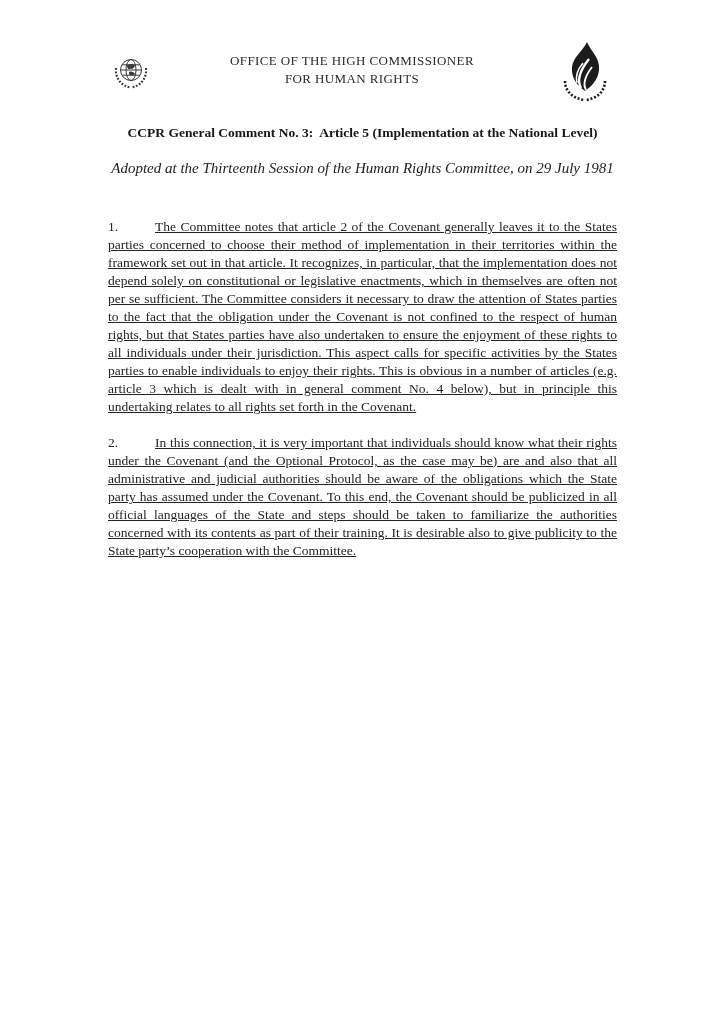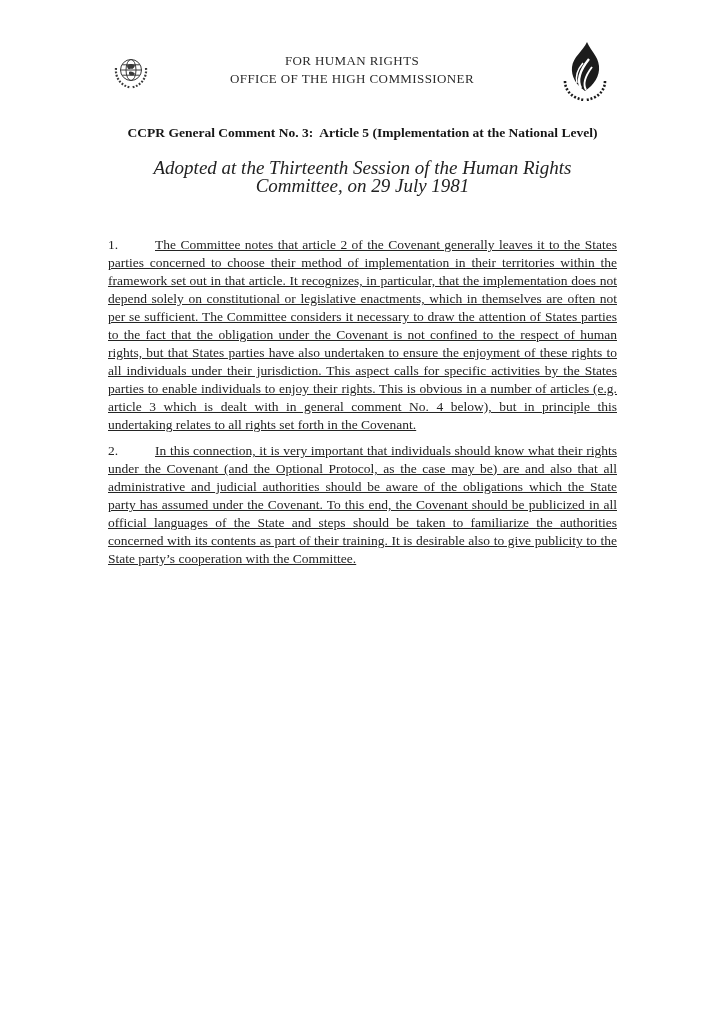--- a/index.html
+++ b/index.html
@@ -28,32 +28,32 @@
     text-align:center;
     font-size:13.5px; line-height:19px;
     white-space:pre-wrap;
     color:#161616;
     padding:0 8px;
   }
   .doc-subtitle {
     margin-top:17px;
     font-style:italic;
     text-align:center;
-    font-size:19px; line-height:18px;
+    font-size:15px; line-height:18px;
     color:#222222;
   }
   .body-text { margin-top:41px; }
   .para {
     margin:0;
     text-align:justify;
     font-size:13.5px; line-height:18px;
     color:#242424;
     text-decoration:underline;
   }
-  .para + .para { margin-top:8px; }
+  .para + .para { margin-top:18px; }
   .pnum { display:inline-block; width:47px; }
 </style>
 </head>
 <body>
 
 <div class="page">
 
   <span class="un-logo">
     <svg width="42" height="40" viewBox="0 0 42 40">
       <g stroke="#3a3a3a" fill="none" stroke-width="1">
@@ -68,22 +68,22 @@
         <path d="M19,18 C21,17 24,18 25,20 C23,22 20,22 19,20 Z"></path>
       </g>
       <g stroke="#3a3a3a" fill="none" stroke-width="2.2" stroke-dasharray="1.8 1.6">
         <path d="M6,14 C5,24 11,32 21,33.5"></path>
         <path d="M36,14 C37,24 31,32 21,33.5"></path>
       </g>
     </svg>
   </span>
 
   <div class="org-header">
+    <div>OFFICE OF THE HIGH COMMISSIONER</div>
     <div>FOR HUMAN RIGHTS</div>
-    <div>OFFICE OF THE HIGH COMMISSIONER</div>
   </div>
 
   <span class="ohchr-logo">
     <svg width="50" height="64" viewBox="0 0 50 64">
       <path fill="#1c1c1c" d="M27,0 C31,9 38,14 39,24 C40,34 34,43 25,49 C16,43 11,34 12,25 C13,15 23,9 27,0 Z"></path>
       <path stroke="#ffffff" stroke-width="2.4" fill="none" d="M21,46 C16,37 21,27 29,17"></path>
       <path stroke="#ffffff" stroke-width="1.9" fill="none" d="M26,48 C22,41 26,33 32,25"></path>
       <path stroke="#ffffff" stroke-width="1.5" fill="none" d="M17,41 C15,34 18,27 23,21"></path>
       <g stroke="#1c1c1c" fill="none" stroke-width="2.6" stroke-dasharray="2 1.8">
         <path d="M5,39 C5,50 14,57 25,58"></path>

